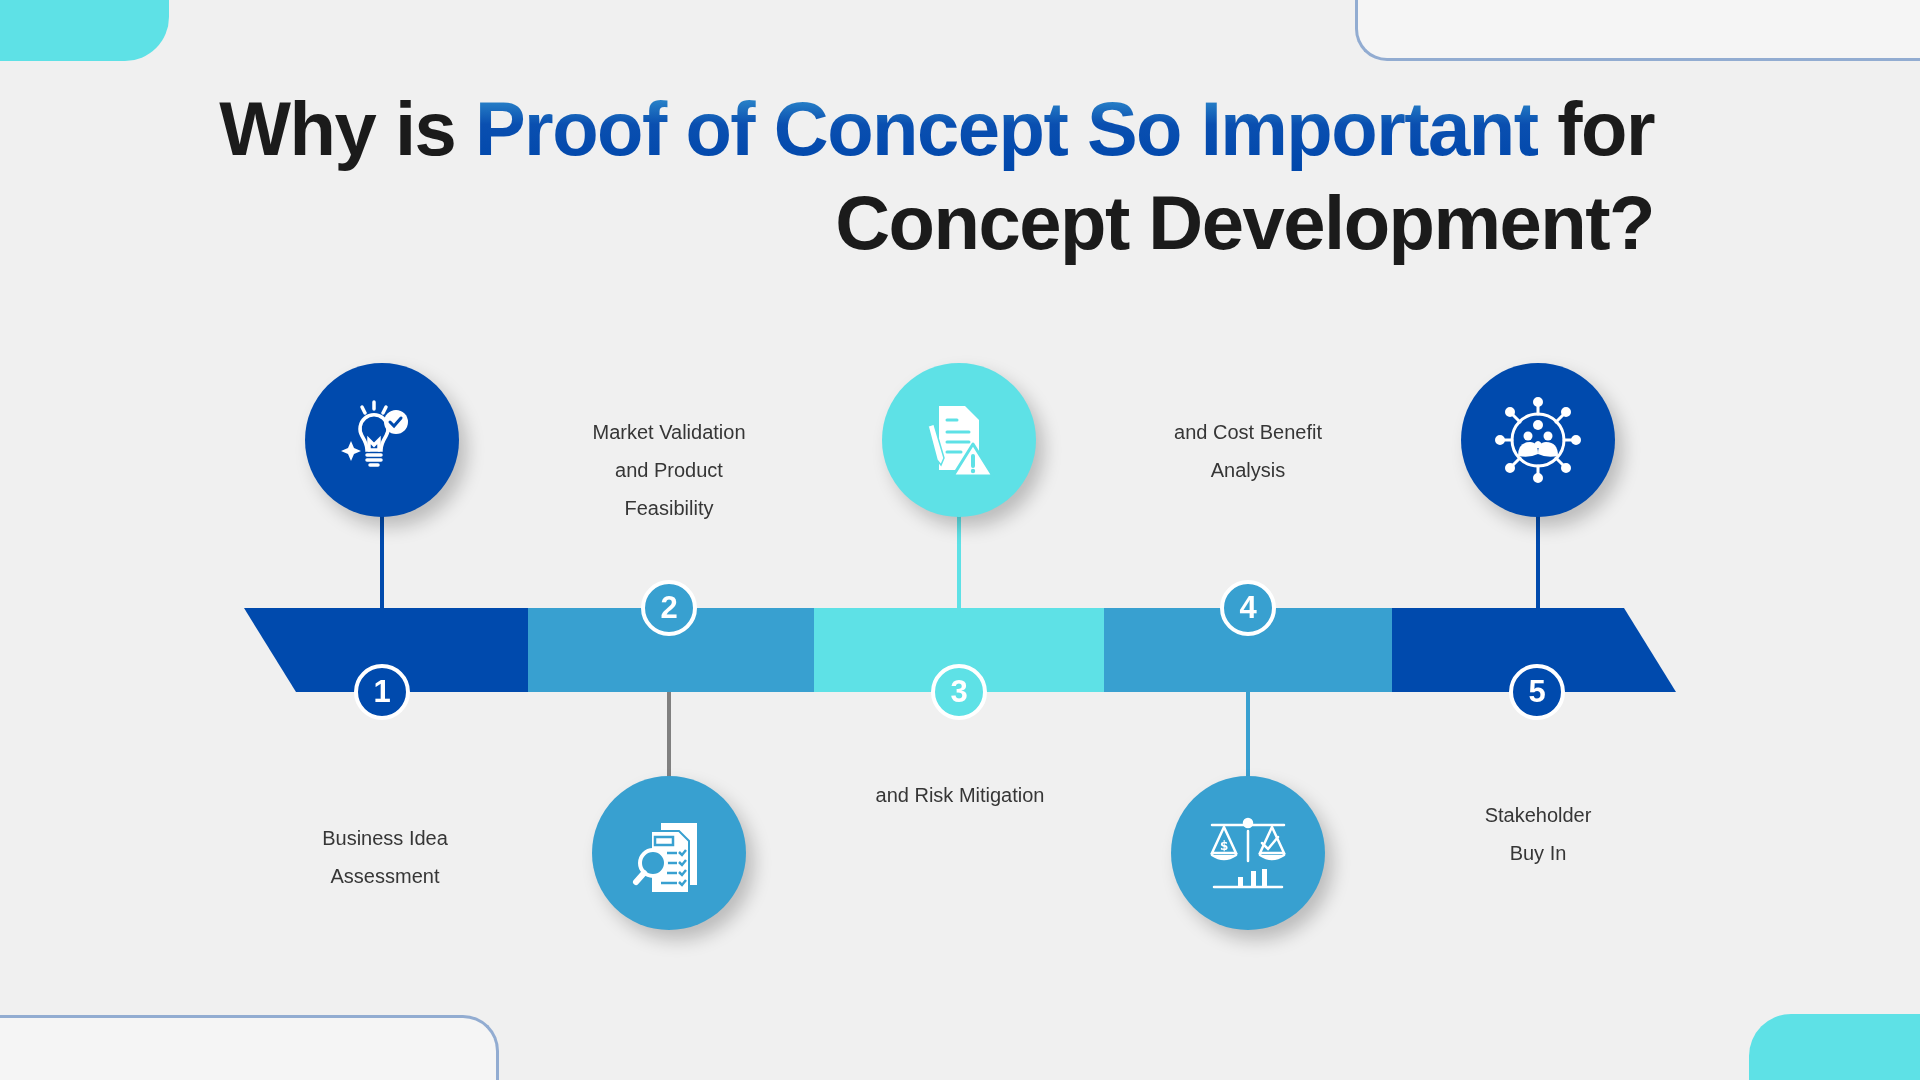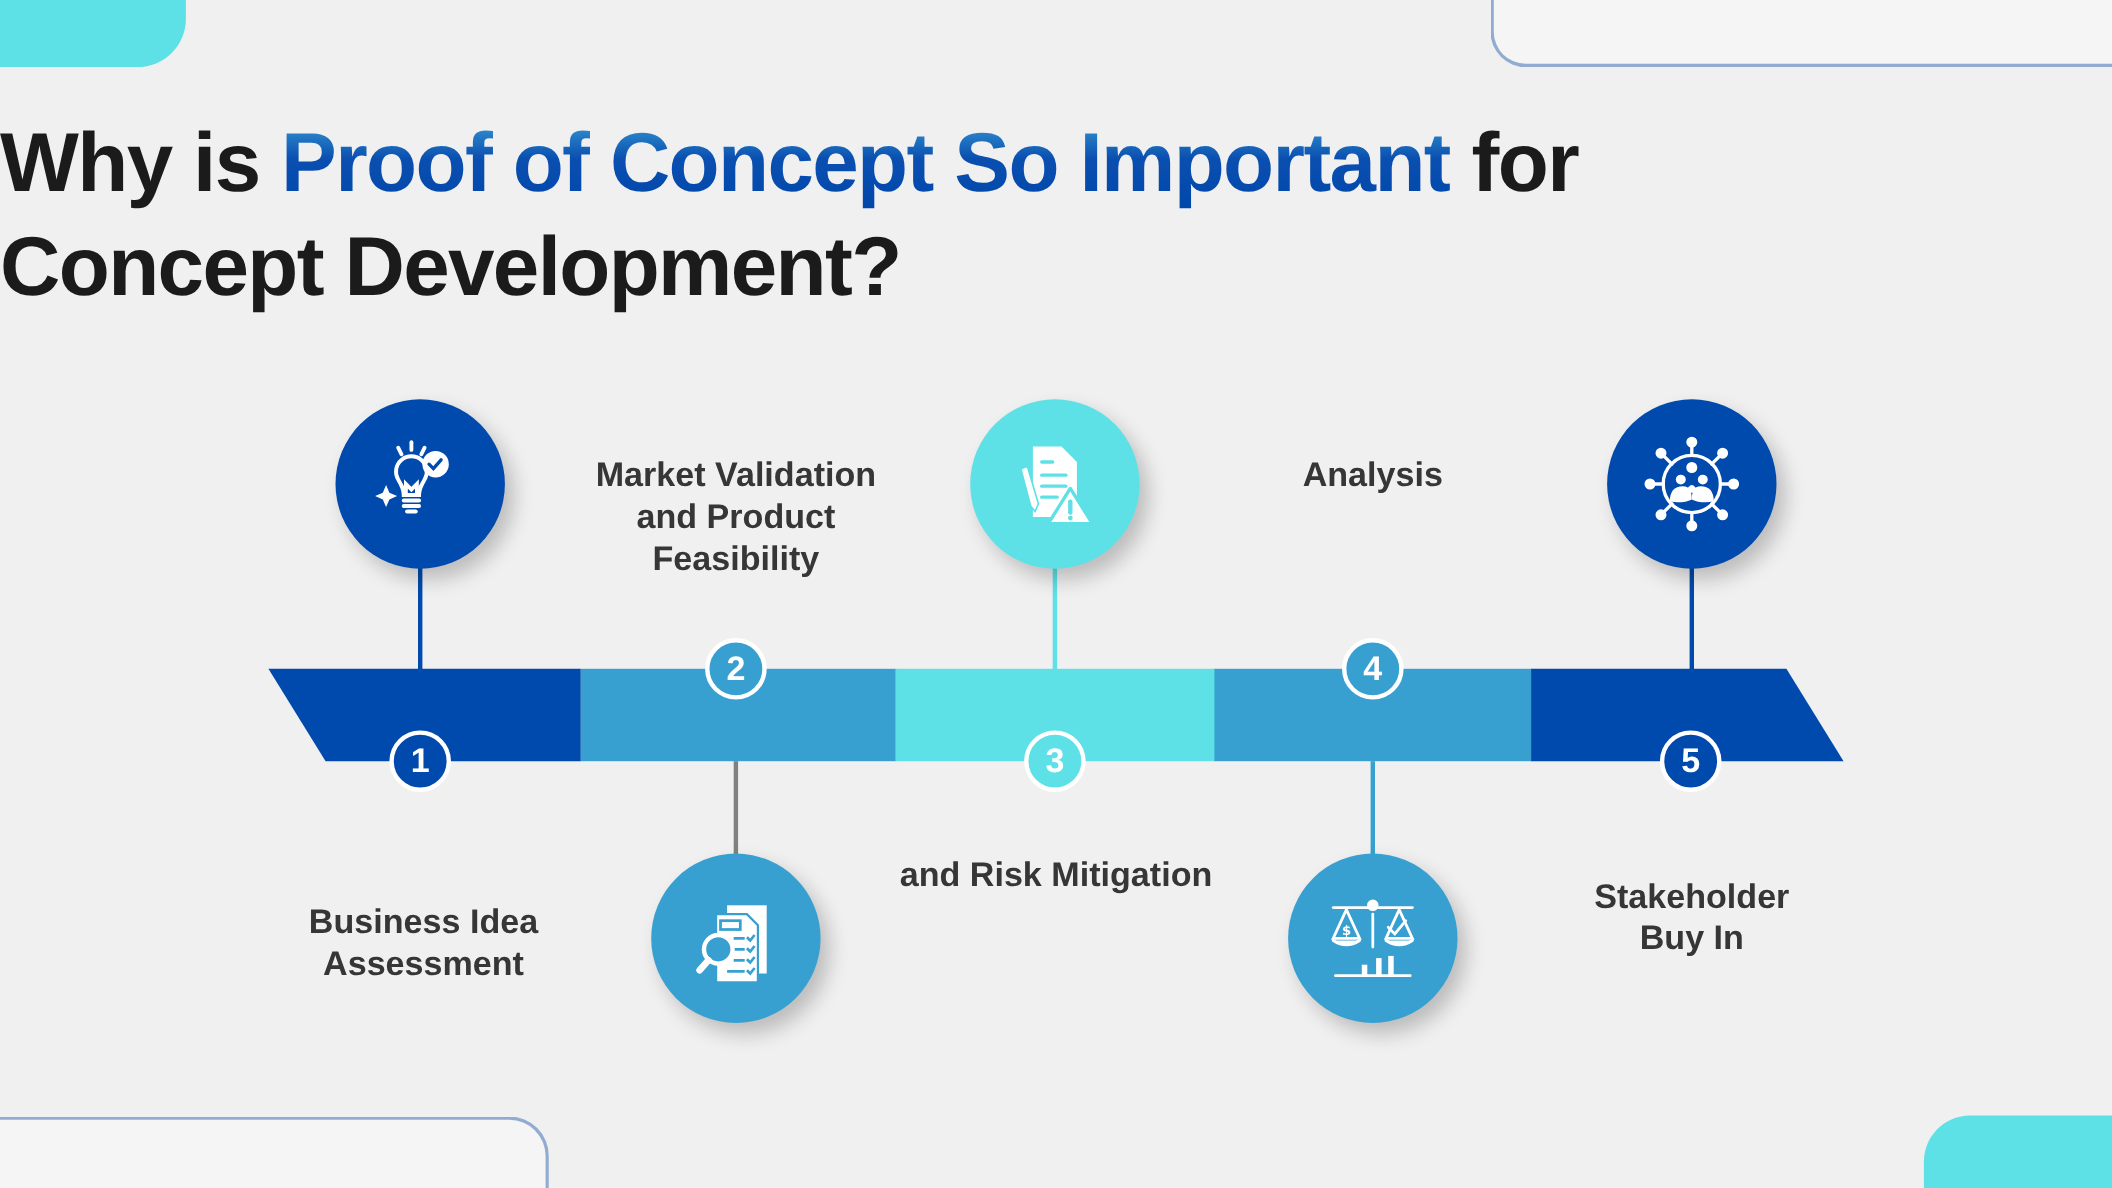--- a/index.html
+++ b/index.html
@@ -8,22 +8,22 @@
       background: #f0f0f0; position: relative;
       font-family: "Liberation Sans", "DejaVu Sans", sans-serif;
     }
     .corner { position: absolute; }
     .corner-tl { left: 0; top: 0; width: 169px; height: 61px; background: #5ee1e6; border-bottom-right-radius: 44px; }
     .corner-tr { left: 1355px; top: -4px; width: 580px; height: 62px; background: #f5f5f5; border: 3px solid #92acd1; border-top: none; border-right: none; border-bottom-left-radius: 32px; }
     .corner-bl { left: -4px; top: 1015px; width: 500px; height: 80px; background: #f5f5f5; border: 3px solid #92acd1; border-bottom: none; border-left: none; border-top-right-radius: 36px; }
     .corner-br { left: 1749px; top: 1014px; width: 190px; height: 80px; background: #5ee1e6; border-top-left-radius: 42px; }
 
     .title {
-      position: absolute; left: 0; top: 82px; width: 1654px; text-align: left;
-      font-size: 76px; font-weight: 700; color: #1b1b1b; line-height: 94px; letter-spacing: -1.5px; margin-top: 20px;
+      position: absolute; left: 0; top: 82px; width: 1654px; text-align: right;
+      font-size: 76px; font-weight: 700; color: #1b1b1b; line-height: 94px; letter-spacing: -1.5px;
     }
     .title .accent {
       background: linear-gradient(180deg, #3a9fd6 0%, #0a4fb0 45%, #0047ab 100%);
       -webkit-background-clip: text; background-clip: text; color: transparent;
     }
 
     .band { position: absolute; left: 0; top: 0; width: 1920px; height: 1080px; pointer-events: none; }
 
     .stem { position: absolute; width: 4px; }
     .circle {
@@ -33,21 +33,21 @@
     }
     .circle svg { width: 96px; height: 96px; }
     .badge {
       position: absolute; width: 56px; height: 56px; border-radius: 50%;
       border: 4px solid #ffffff; box-sizing: border-box;
       display: flex; align-items: center; justify-content: center;
       color: #ffffff; font-weight: 700; font-size: 31px;
     }
     .label {
       position: absolute; width: 340px; text-align: center;
-      font-size: 31px; font-weight: 700; color: #363636; line-height: 38px;
+      font-size: 20px; font-weight: 400; color: #363636; line-height: 38px;
     }
   </style>
 </head>
 <body>
 
 <div class="corner corner-tl"></div>
 <div class="corner corner-tr"></div>
 <div class="corner corner-bl"></div>
 <div class="corner corner-br"></div>
 
@@ -147,20 +147,21 @@
     <polyline points="72,22 60,48 84,48 72,22"></polyline>
     <polyline points="62,38 68,44 78,32"></polyline>
     <path d="M60 50 q12 8 24 0" fill="#fff"></path>
     <line x1="14" y1="82" x2="82" y2="82"></line>
     <rect x="38" y="72" width="5" height="10" fill="#fff" stroke="none"></rect>
     <rect x="51" y="66" width="5" height="16" fill="#fff" stroke="none"></rect>
     <rect x="62" y="64" width="5" height="18" fill="#fff" stroke="none"></rect>
   </svg>
 </div>
 <div class="label" style="left:1078px; top:413px;">
+  <div>and Cost Benefit</div>
   <div>Analysis</div>
 </div>
 
 <div class="stem" style="left:1536px; top:515px; height:95px; background:#004aad;"></div>
 <div class="circle" style="left:1461px; top:363px; background:#004aad;">
   <svg viewBox="0 0 96 96" fill="none" stroke="#fff" stroke-width="3" stroke-linecap="round">
     <circle cx="48" cy="48" r="26"></circle>
     <g>
       <line x1="48" y1="22" x2="48" y2="12"></line>
         <circle cx="48" cy="10" r="3.5" fill="#fff"></circle>

